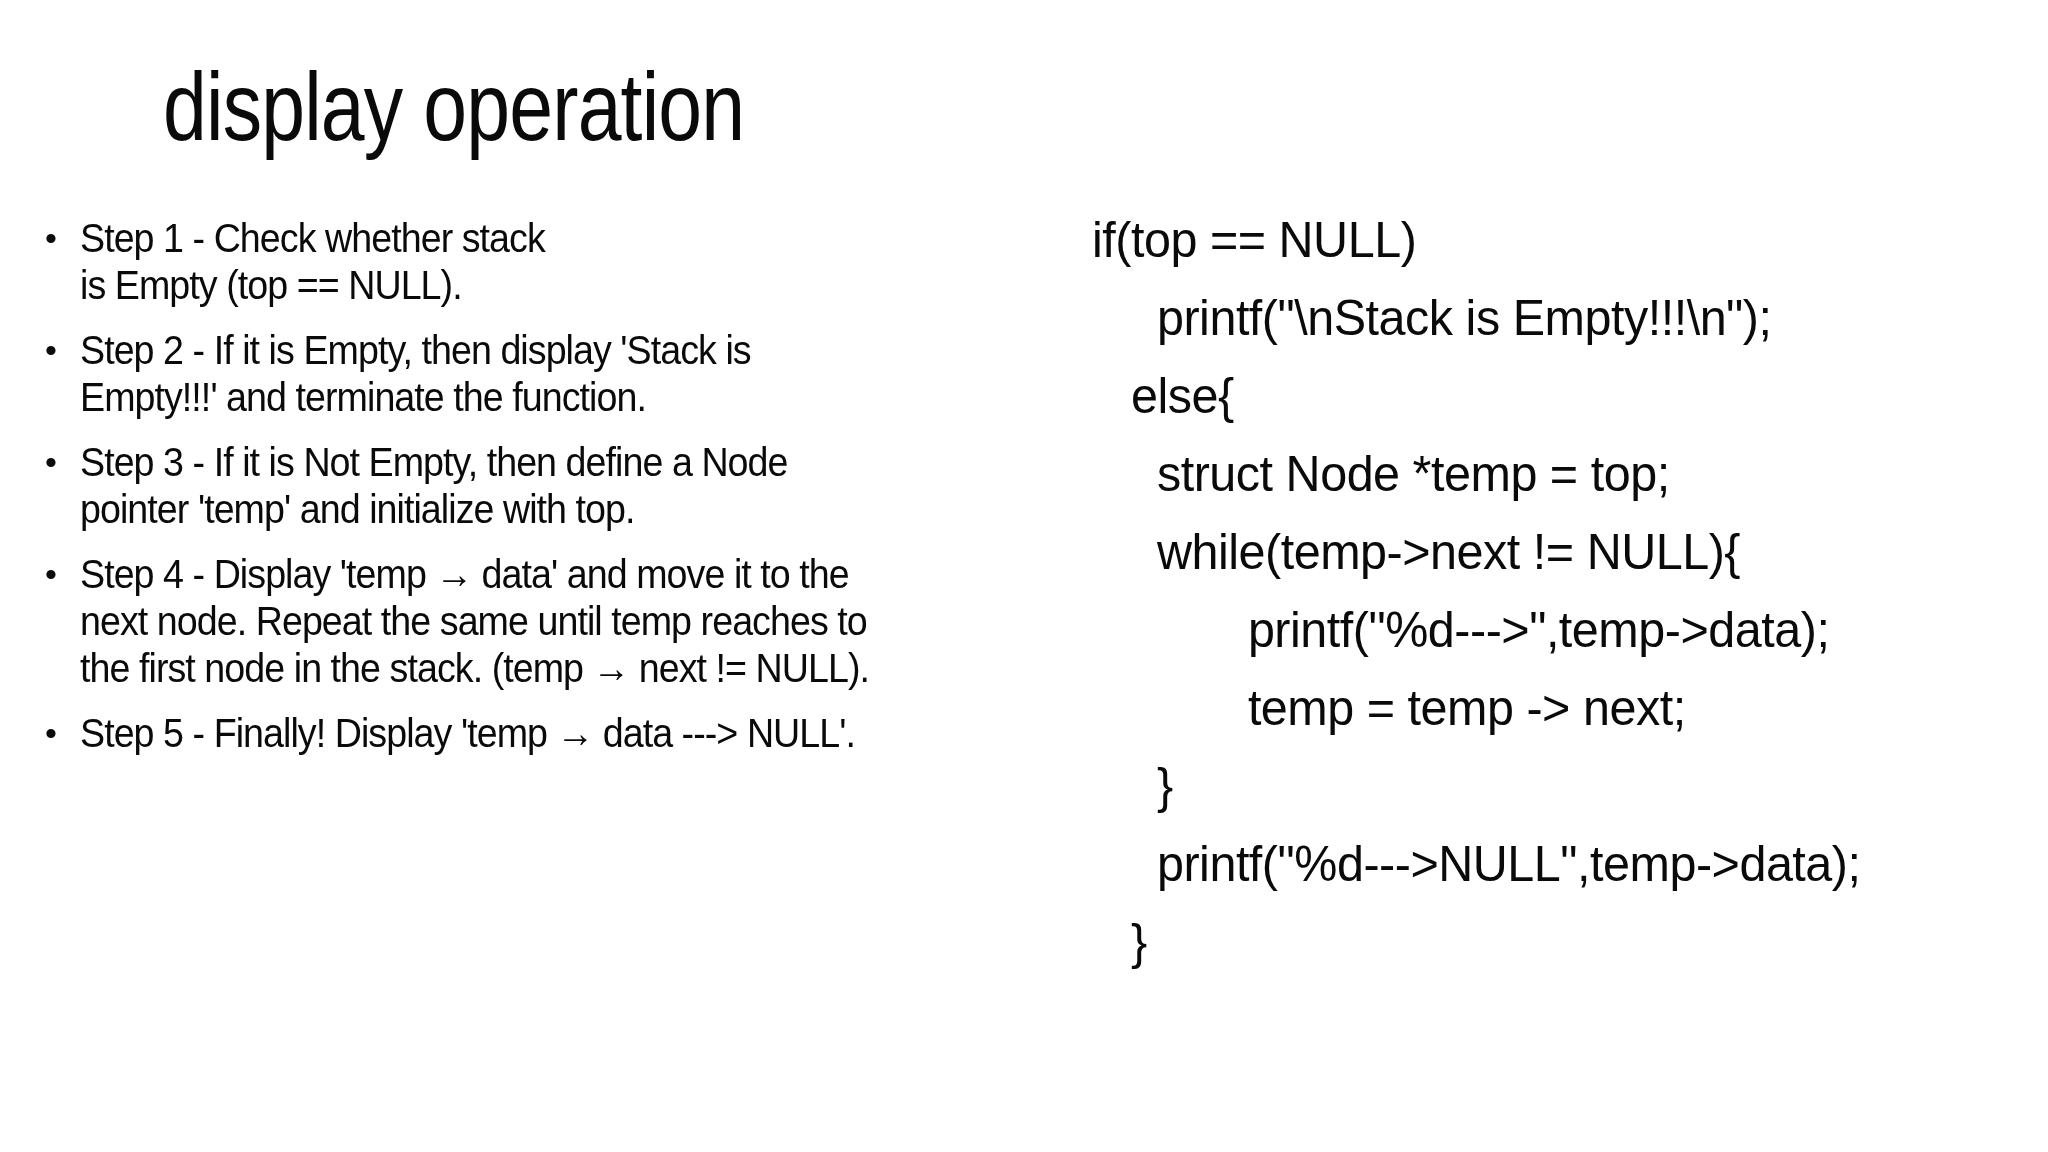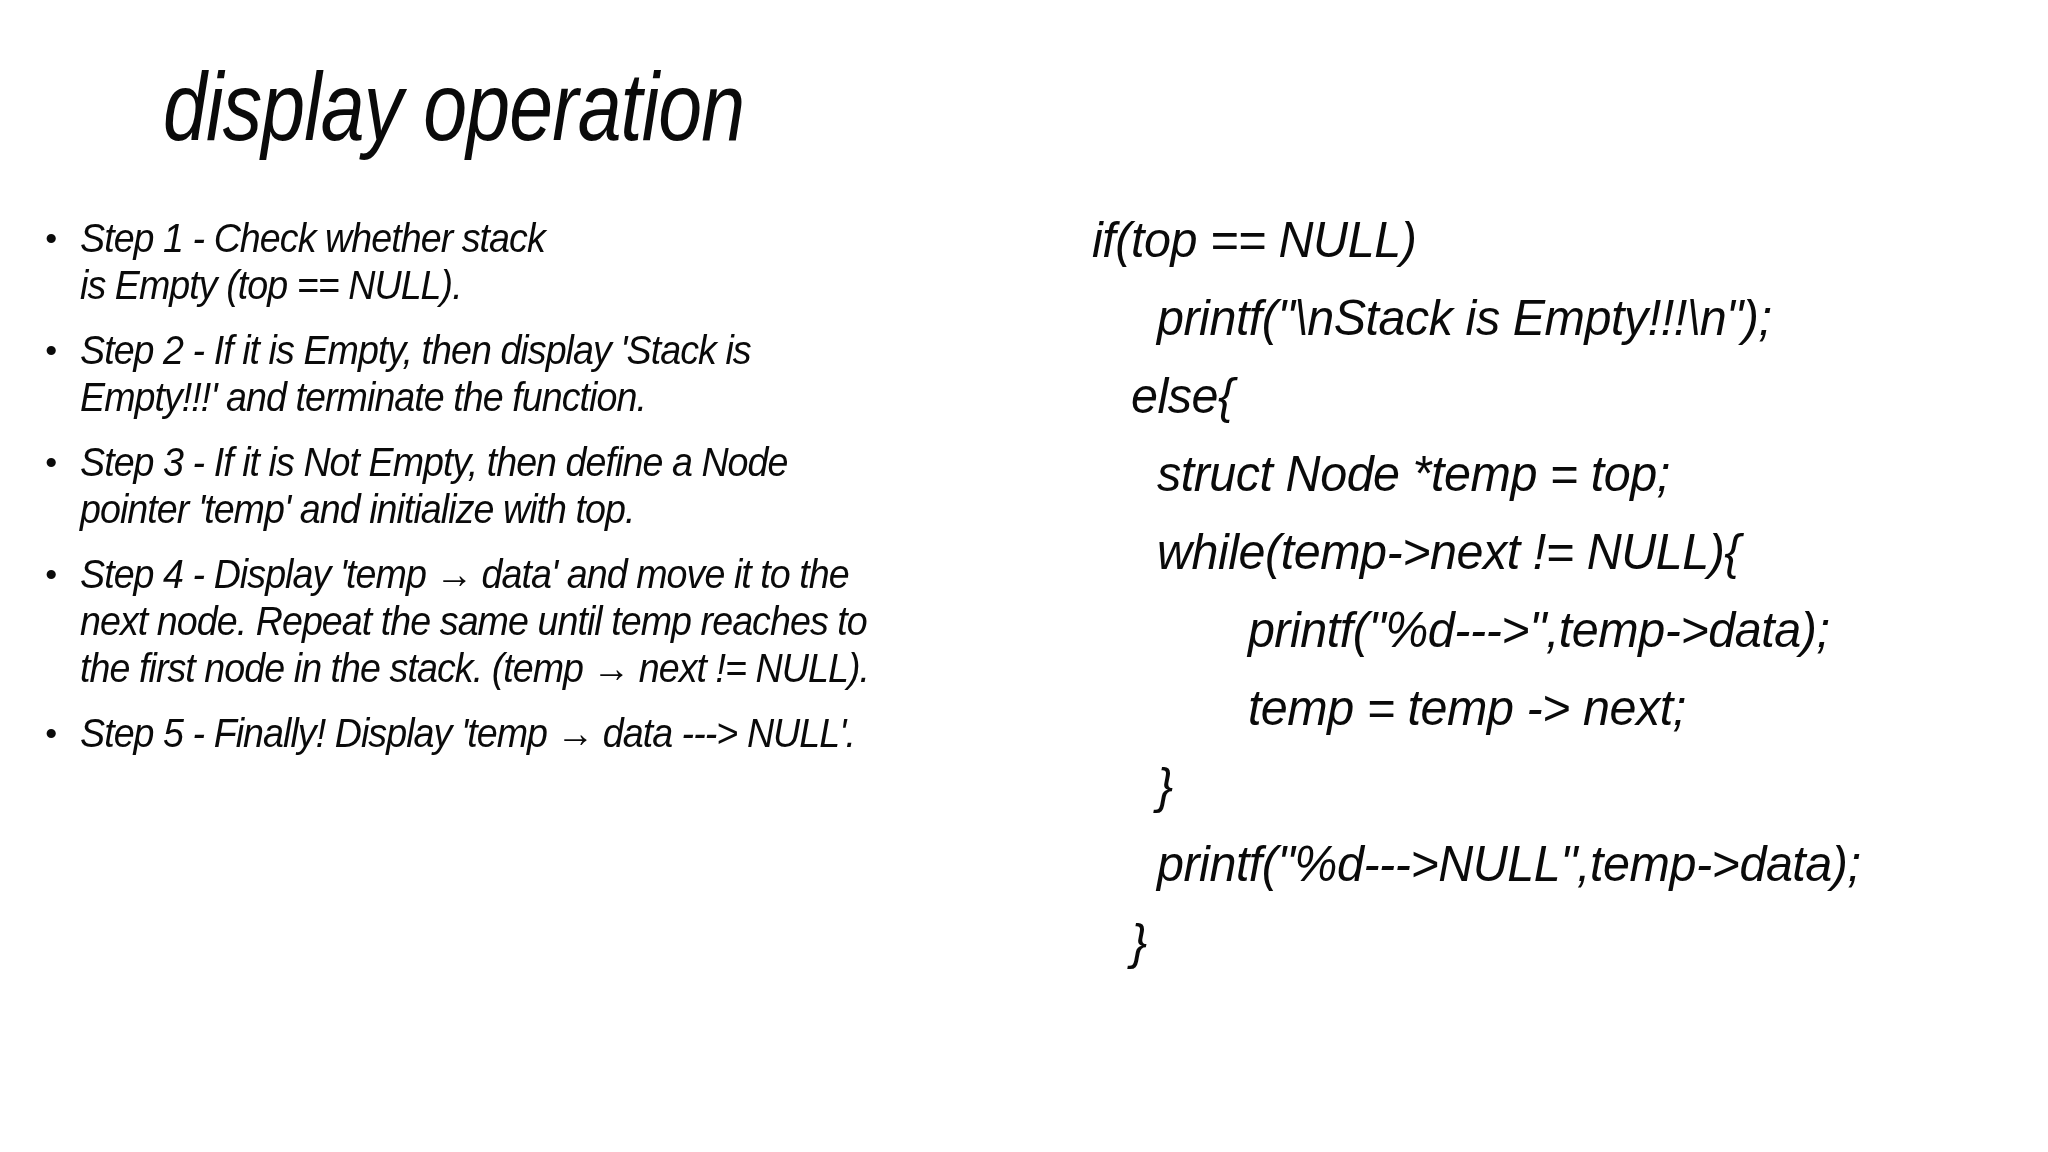--- a/index.html
+++ b/index.html
@@ -8,21 +8,20 @@
     background: #ffffff;
   }
   .slide {
     position: relative;
     width: 2048px;
     height: 1152px;
     background: #ffffff;
     overflow: hidden;
     font-family: "Liberation Sans", sans-serif;
     color: #0a0a0a;
-    font-style: italic;
   }
   .title {
     position: absolute;
     left: 163px;
     top: 52px;
     font-size: 96px;
     font-weight: 400;
     letter-spacing: -1px;
     white-space: pre;
     transform: scaleX(0.82);

